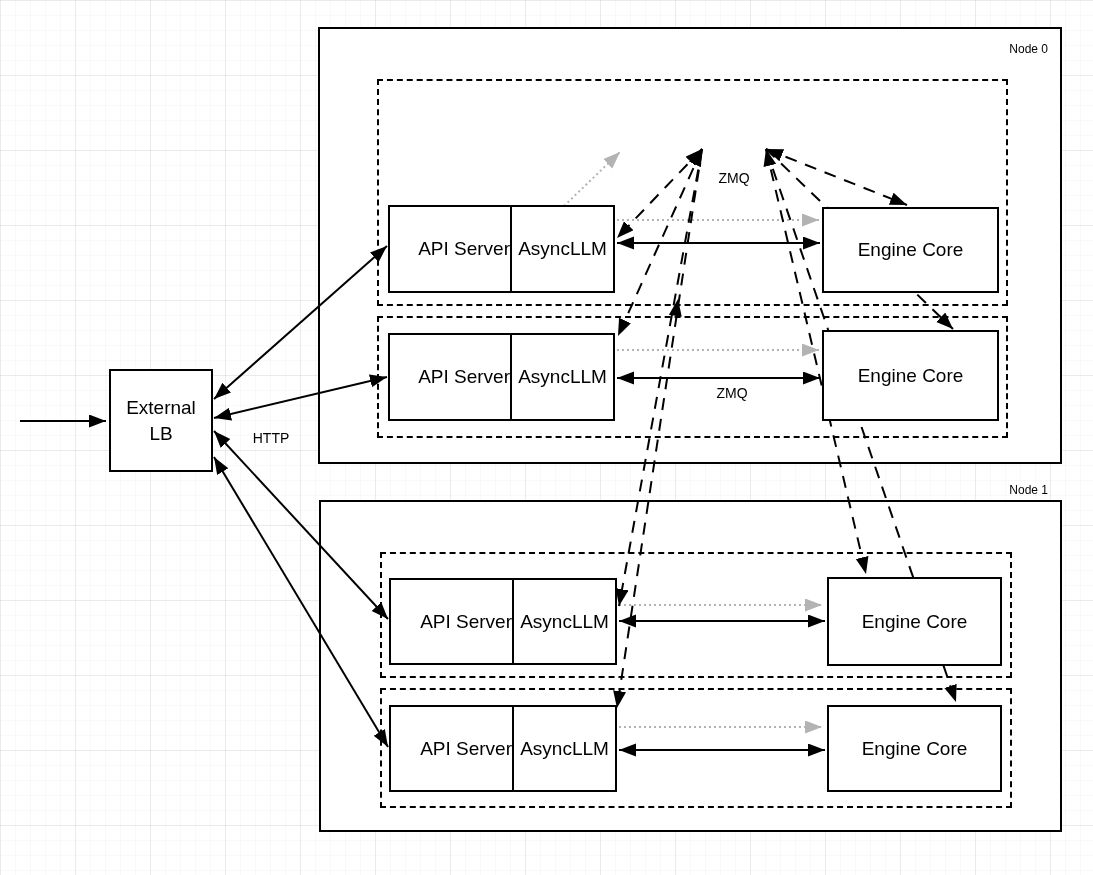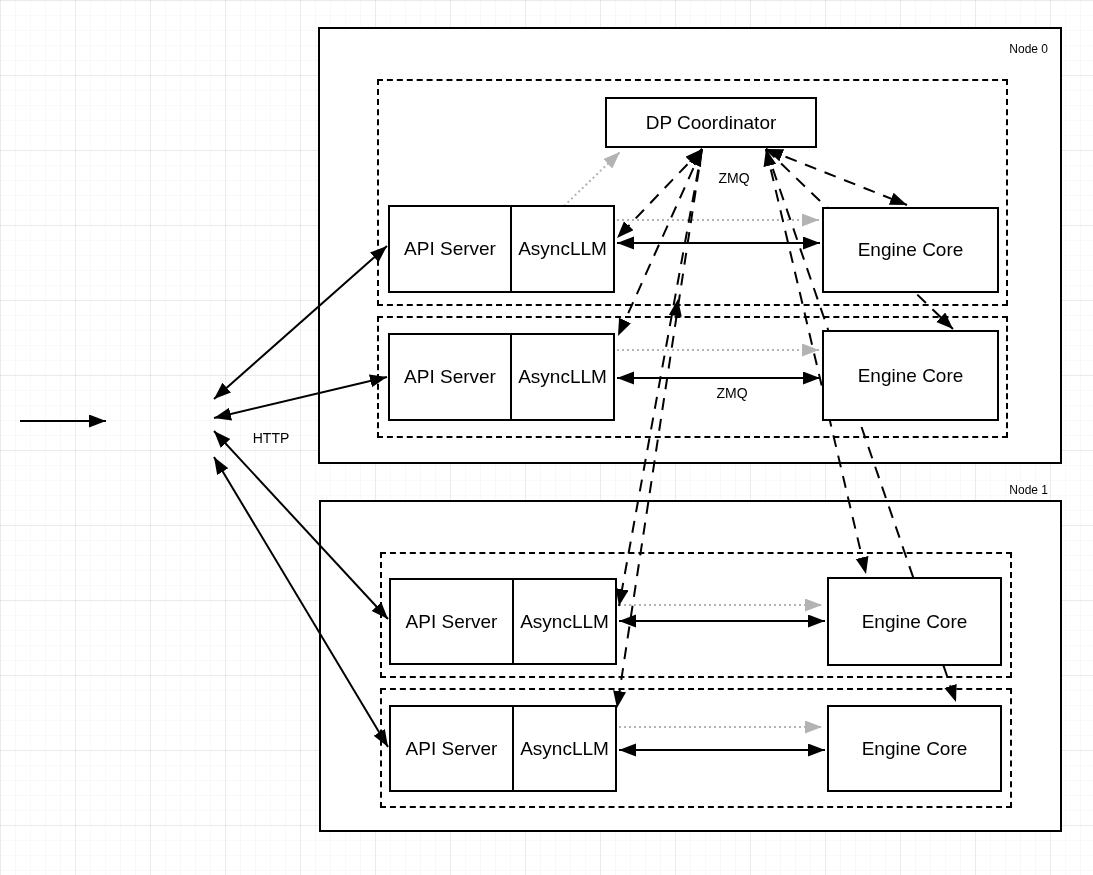--- a/index.html
+++ b/index.html
@@ -14,21 +14,21 @@
       linear-gradient(to right, rgba(0,0,0,0.022) 1px, transparent 1px),
       linear-gradient(to bottom, rgba(0,0,0,0.022) 1px, transparent 1px);
     background-size:75px 75px,75px 75px,15px 15px,15px 15px;
   }
   .canvas{position:relative;width:1093px;height:875px;}
   .abs{position:absolute;box-sizing:border-box;}
   .node{border:2px solid #000;background:#fff;}
   .group{border:2px dashed #000;background:transparent;}
   .box{border:2px solid #000;background:#fff;display:flex;align-items:center;justify-content:center;font-size:19px;}
   .split{display:flex;align-items:stretch;padding:0;}
-  .cellA{display:flex;align-items:center;justify-content:center;border-right:2px solid #000;}
+  .cellA{display:flex;align-items:center;justify-content:flex-end;border-right:2px solid #000;}
   .cellB{display:flex;align-items:center;justify-content:center;flex:1;border-radius:29px;}
   .node-title{font-size:12px;text-align:right;}
   .tag{font-size:14px;text-align:center;}
   #wires{position:absolute;left:0;top:0;}
   .s{stroke:#000;stroke-width:2;fill:none;}
   .d{stroke:#000;stroke-width:2;fill:none;stroke-dasharray:12 9;}
   .g{stroke:#b3b3b3;stroke-width:2;fill:none;stroke-dasharray:2 3;}
   .lb-label{flex-direction:column;line-height:1.35;text-align:center;}
   .layer1{z-index:1}.layer2{z-index:2}.layer3{z-index:3}.layer4{z-index:4}.layer5{z-index:5}
 </style>
@@ -79,24 +79,25 @@
     <line class="d" x1="702" y1="149" x2="619" y2="606" marker-end="url(#ab)"></line>
     <line class="d" x1="702" y1="149" x2="617" y2="708" marker-end="url(#ab)"></line>
     <path d="M0,0 L-17,-6.5 L-17,6.5 Z" fill="#000" transform="translate(678,299) rotate(-81)"></path>
 
     <line class="d" x1="766" y1="149" x2="907" y2="205" marker-start="url(#abs)" marker-end="url(#ab)"></line>
     <line class="d" x1="766" y1="149" x2="953" y2="329" marker-end="url(#ab)"></line>
     <line class="d" x1="766" y1="149" x2="866" y2="574" marker-start="url(#abs)" marker-end="url(#ab)"></line>
     <line class="d" x1="766" y1="149" x2="956" y2="702" marker-end="url(#ab)"></line>
   </svg>
 
+  <div class="abs box lb-label layer4" style="left:109px;top:369px;width:104px;height:103px;">
+    <span>External</span>
+    <span>LB</span>
+  </div>
 
-  <div class="abs box layer4" style="left:605px;top:97px;width:212px;height:51px;">
-    <span>DP Coordinator</span>
-  </div>
 
   <div class="abs box split layer4" style="left:388px;top:205px;width:227px;height:88px;">
     <div class="cellA" style="width:120px;">
         <span>API Server</span>
       </div>
     <div class="cellB">
         <span>AsyncLLM</span>
       </div>
   </div>
   <div class="abs box layer4" style="left:822px;top:207px;width:177px;height:86px;">

